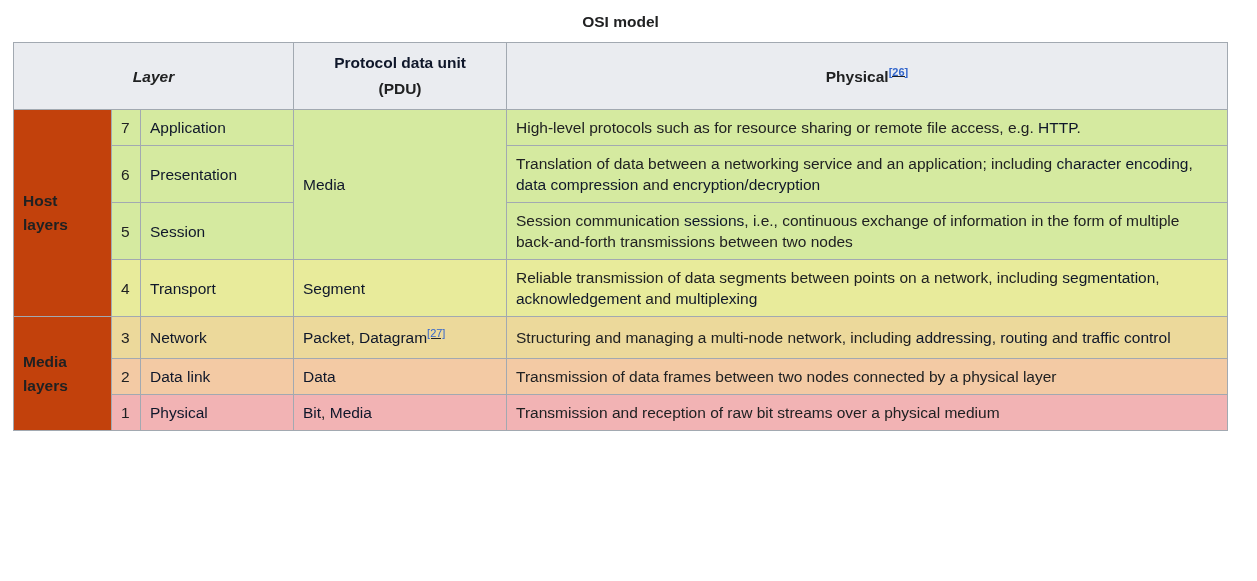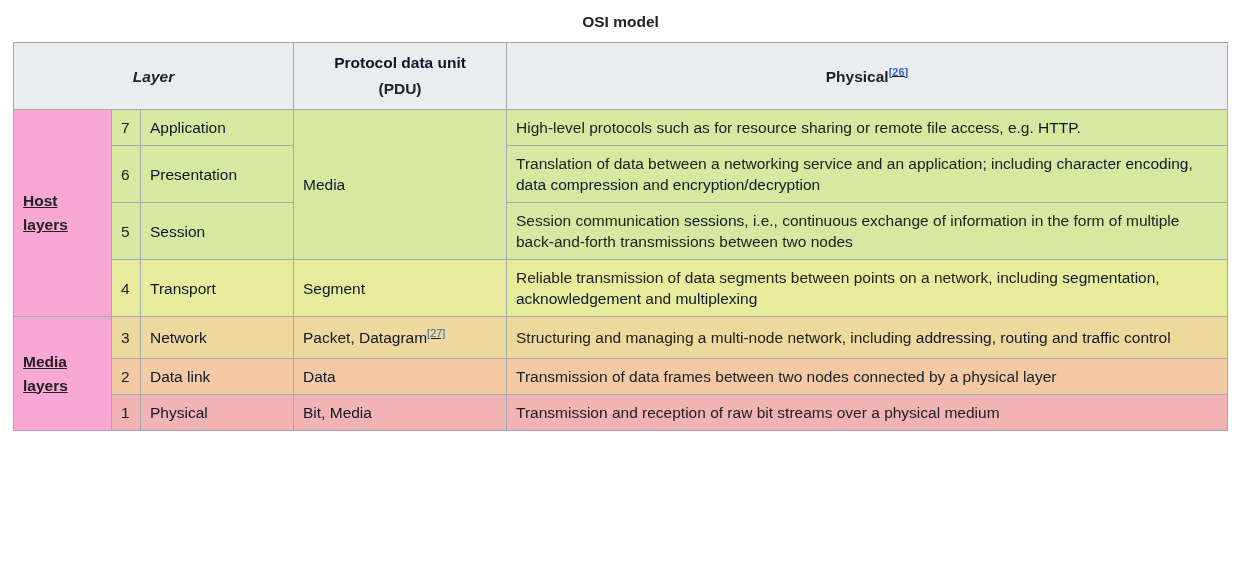--- a/index.html
+++ b/index.html
@@ -58,26 +58,25 @@
     font-weight: bold;
   }
 
   th.col-layer { width: 242px; font-style: italic; }
   th.col-pdu   { width: 194px; }
   th.col-func  { width: auto; }
 
   .hdr-two-line { line-height: 26px; }
 
   td.group {
-    background-color: #f9a8d4;
+    background-color: #c2410c;
     text-align: center;
     font-weight: bold;
     width: 79px;
     line-height: 24px;
-    text-decoration: underline;
   }
   td.num {
     text-align: center;
     width: 10px;
     padding-left: 6px;
     padding-right: 6px;
   }
   td.lname { width: 134px; }
   td.pdu   { width: 194px; }
   td.func  { }

